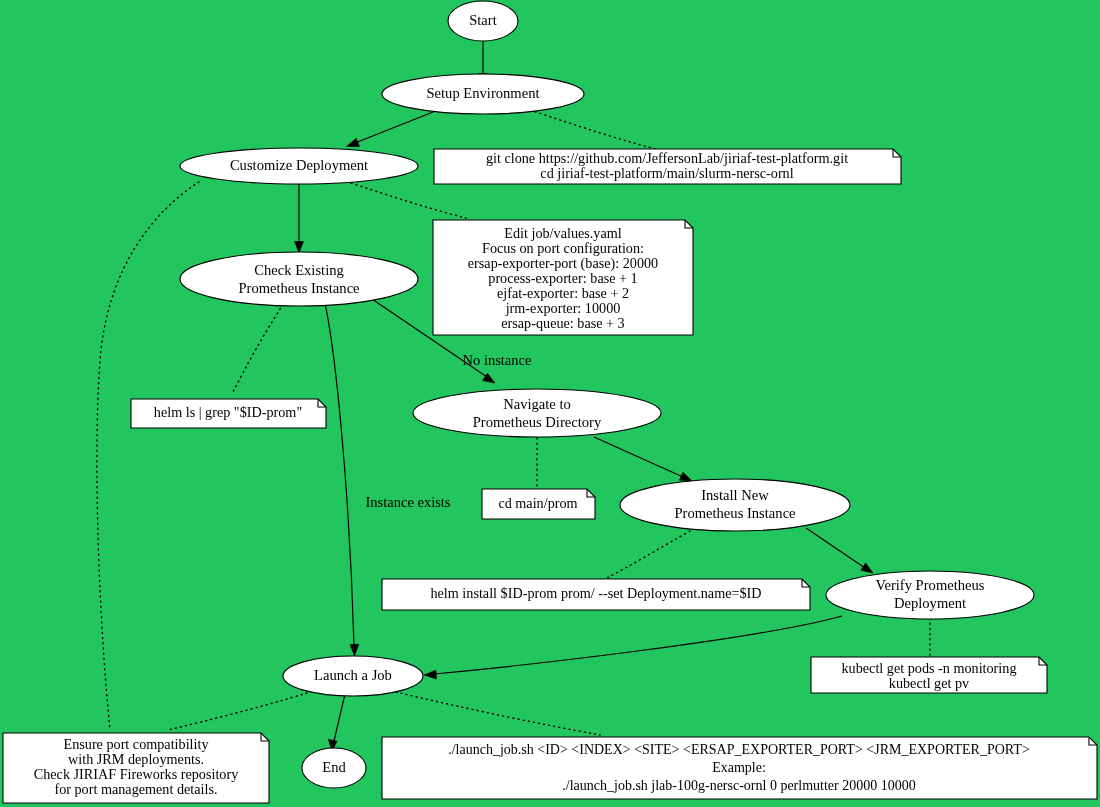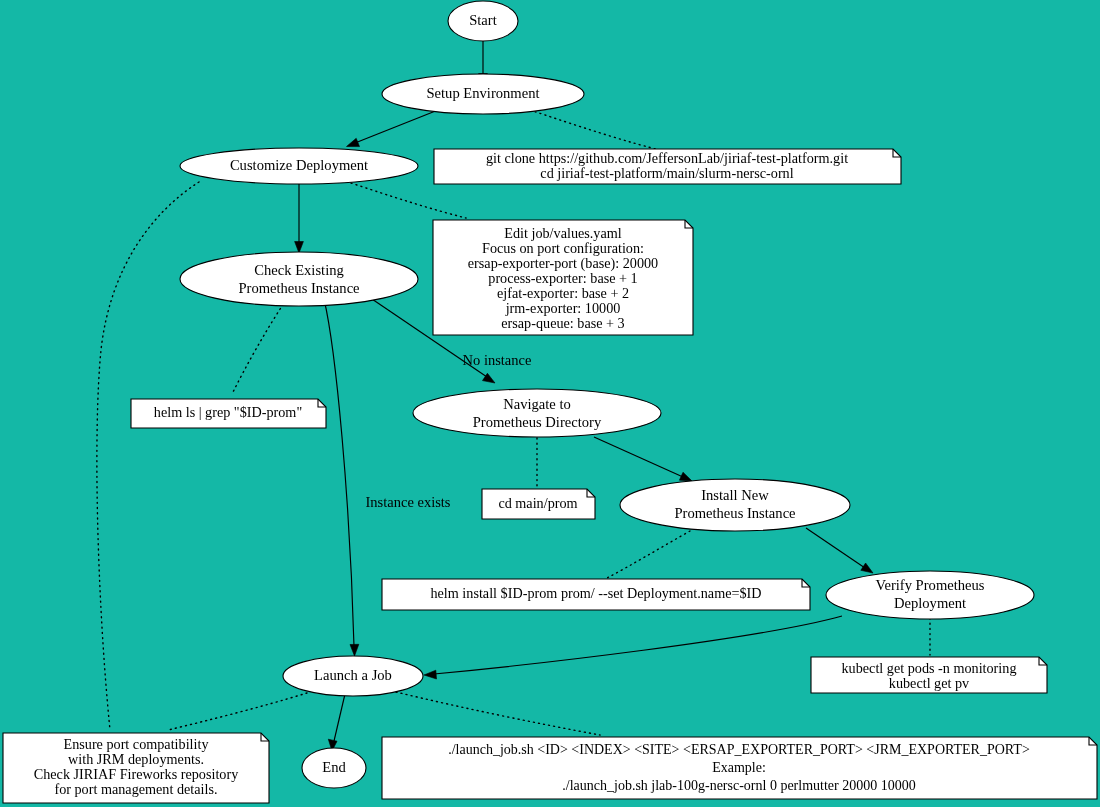--- a/index.html
+++ b/index.html
@@ -4,21 +4,21 @@
 <style>
   html, body {
     margin: 0;
     padding: 0;
     background: #ffffff;
   }
   #diagram-root {
     position: relative;
     width: 1100px;
     height: 807px;
-    background: #14b8a6;
+    background: #22c55e;
     font-family: "Liberation Serif", "DejaVu Serif", serif;
     overflow: hidden;
   }
   svg#graph {
     display: block;
     width: 1100px;
     height: 807px;
   }
   .node-ellipse {
     fill: #ffffff;

